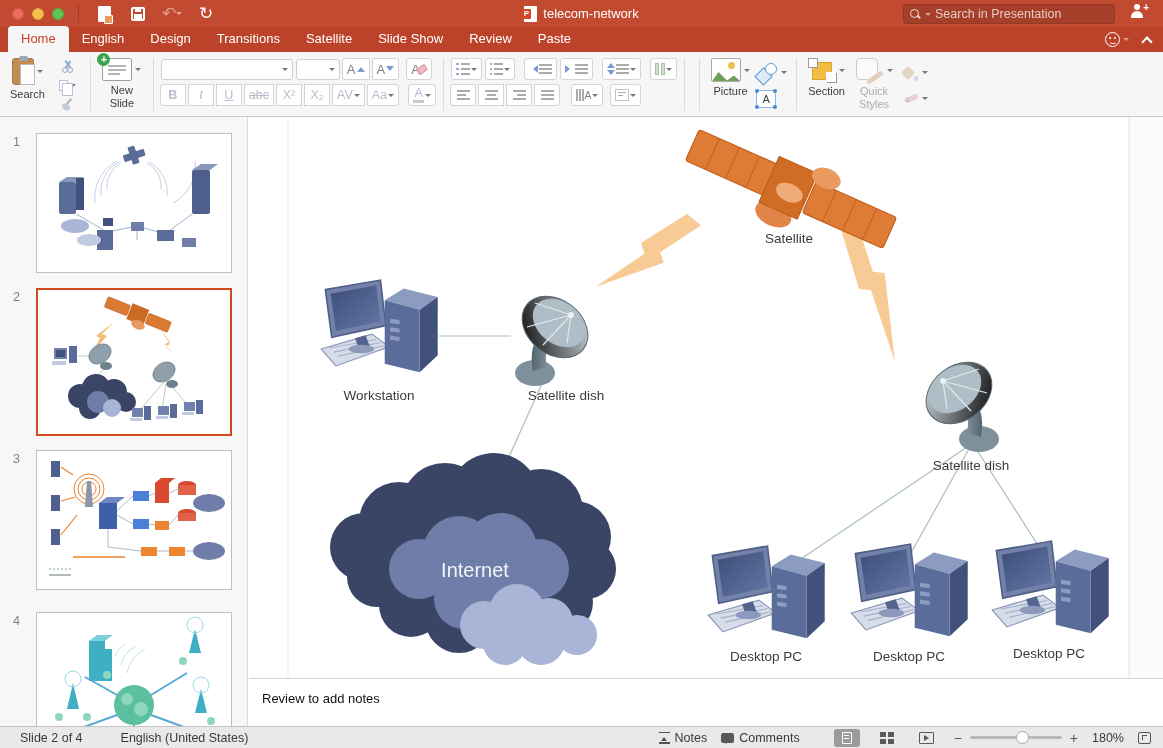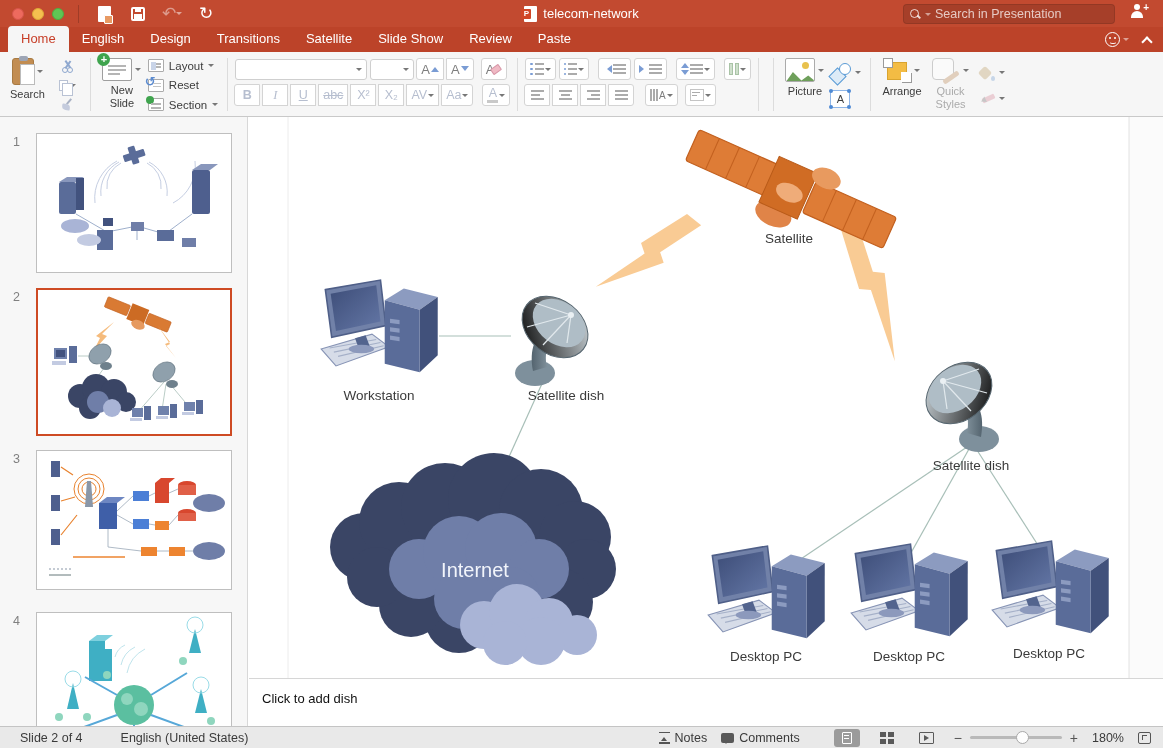--- a/index.html
+++ b/index.html
@@ -268,36 +268,20 @@
             <span class="i-newslide">
               <i></i>
               <i></i>
               <i></i>
               <b>+</b>
             </span>
             <span class="car down"></span>
           </span>
         <span class="lbl" style="width:40px">New Slide</span>
       </div>
-      <div class="menu-col">
-        <span class="menu-item">
-            <span class="mi-icon layout"></span>
-            <span>Layout</span>
-            <span class="car down"></span>
-          </span>
-        <span class="menu-item">
-            <span class="mi-icon reset"></span>
-            <span>Reset</span>
-          </span>
-        <span class="menu-item">
-            <span class="mi-icon section"></span>
-            <span>Section</span>
-            <span class="car down"></span>
-          </span>
-      </div>
     </div>
     <span class="rdiv"></span>
     <div class="rgroup fontgrid">
       <div class="frow">
         <span class="combo name">
             <span class="car down"></span>
           </span>
         <span class="combo size">
             <span class="car down"></span>
           </span>
@@ -494,21 +478,21 @@
           </span>
       </div>
     </div>
     <span class="rdiv"></span>
     <div class="rgroup">
       <div class="bigbtn">
         <span class="icon-row">
             <span class="i-arrange"></span>
             <span class="car down"></span>
           </span>
-        <span class="lbl">Arrange</span>
+        <span class="lbl">Section</span>
       </div>
       <div class="bigbtn">
         <span class="icon-row">
             <span class="i-qstyles"></span>
             <span class="car down"></span>
           </span>
         <span class="lbl dis" style="width:42px">Quick Styles</span>
       </div>
       <div class="menu-col" style="height:58px;justify-content:space-around">
         <span class="icon-row">
@@ -843,21 +827,21 @@
             <text x="130" y="283">Workstation</text>
             <text x="317" y="283">Satellite dish</text>
             <text x="722" y="353">Satellite dish</text>
             <text x="517" y="544">Desktop PC</text>
             <text x="660" y="544">Desktop PC</text>
             <text x="800" y="541">Desktop PC</text>
           </g>
         </svg>
       </div>
       <div class="notes">
-        <span class="notes-text">Click to add dish</span>
+        <span class="notes-text">Review to add notes</span>
       </div>
     </div>
   </div>
 
   <div class="statusbar">
     <div class="sb-left">
       <span>Slide 2 of 4</span>
       <span>English (United States)</span>
     </div>
     <div class="sb-right">

